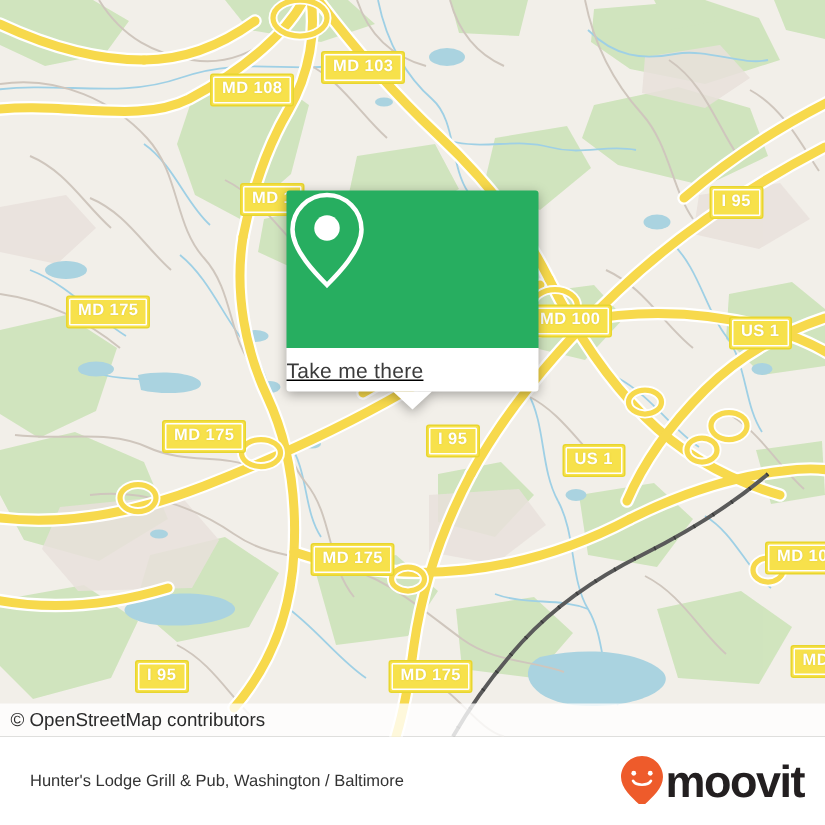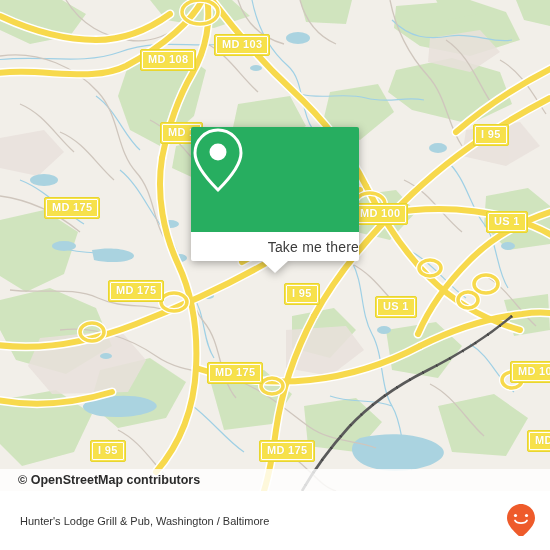--- a/index.html
+++ b/index.html
@@ -47,22 +47,23 @@
   }
   .popup-head{
     background:#27ae60;
     height:105px;
     border-radius:2px 2px 0 0;
     display:flex;align-items:center;justify-content:center;
   }
   .popup-foot{
     background:#ffffff;
     height:29px;
-    display:flex;align-items:center;justify-content:flex-end;
+    display:flex;align-items:center;justify-content:flex-start;
     border-radius:0 0 2px 2px;
+    text-decoration:underline;
   }
   .popup-foot span{
     font-size:14px;color:#3b3b3b;letter-spacing:.2px;
   }
   .popup-tail{
     position:absolute;left:50%;top:134px;
     transform:translateX(-50%);
     width:0;height:0;
     border-left:13px solid transparent;
     border-right:13px solid transparent;
@@ -70,21 +71,21 @@
   }
 
   
   .attrib{
     position:absolute;left:0;top:469px;
     height:22px;width:100%;
     background:rgba(255,255,255,.80);
     display:flex;align-items:center;
   }
   .attrib span{
-    font-size:12.5px;color:#2b2b2b;padding-left:18px;letter-spacing:0;font-weight:bold;
+    font-size:12.5px;color:#2b2b2b;padding-left:7px;letter-spacing:0;
   }
 
   
   .footer{
     position:absolute;left:0;top:491px;width:550px;height:59px;
     background:#ffffff;overflow:hidden;
   }
   .footer-inner{
     position:relative;height:100%;
     display:flex;align-items:center;justify-content:space-between;
@@ -351,17 +352,18 @@
   <div class="footer">
     <div class="footer-inner">
       <div class="footer-title">Hunter's Lodge Grill &amp; Pub, Washington / Baltimore</div>
       <div class="brand">
         <svg width="30" height="36" viewBox="0 0 30 36">
           <path d="M15,1 C7.3,1 1,7.3 1,15 C1,23.5 11,31 15,35 C19,31 29,23.5 29,15 C29,7.3 22.7,1 15,1 Z" fill="#ee5b2b"></path>
           <circle cx="9.5" cy="12.5" r="1.6" fill="#ffffff"></circle>
           <circle cx="20.5" cy="12.5" r="1.6" fill="#ffffff"></circle>
           <path d="M9,17.5 C11,21 19,21 21,17.5" fill="none" stroke="#ffffff" stroke-width="1.7" stroke-linecap="round"></path>
         </svg>
+        <div class="brand-word">moovit</div>
       </div>
     </div>
   </div>
 
 </div>
 
 </body></html>

